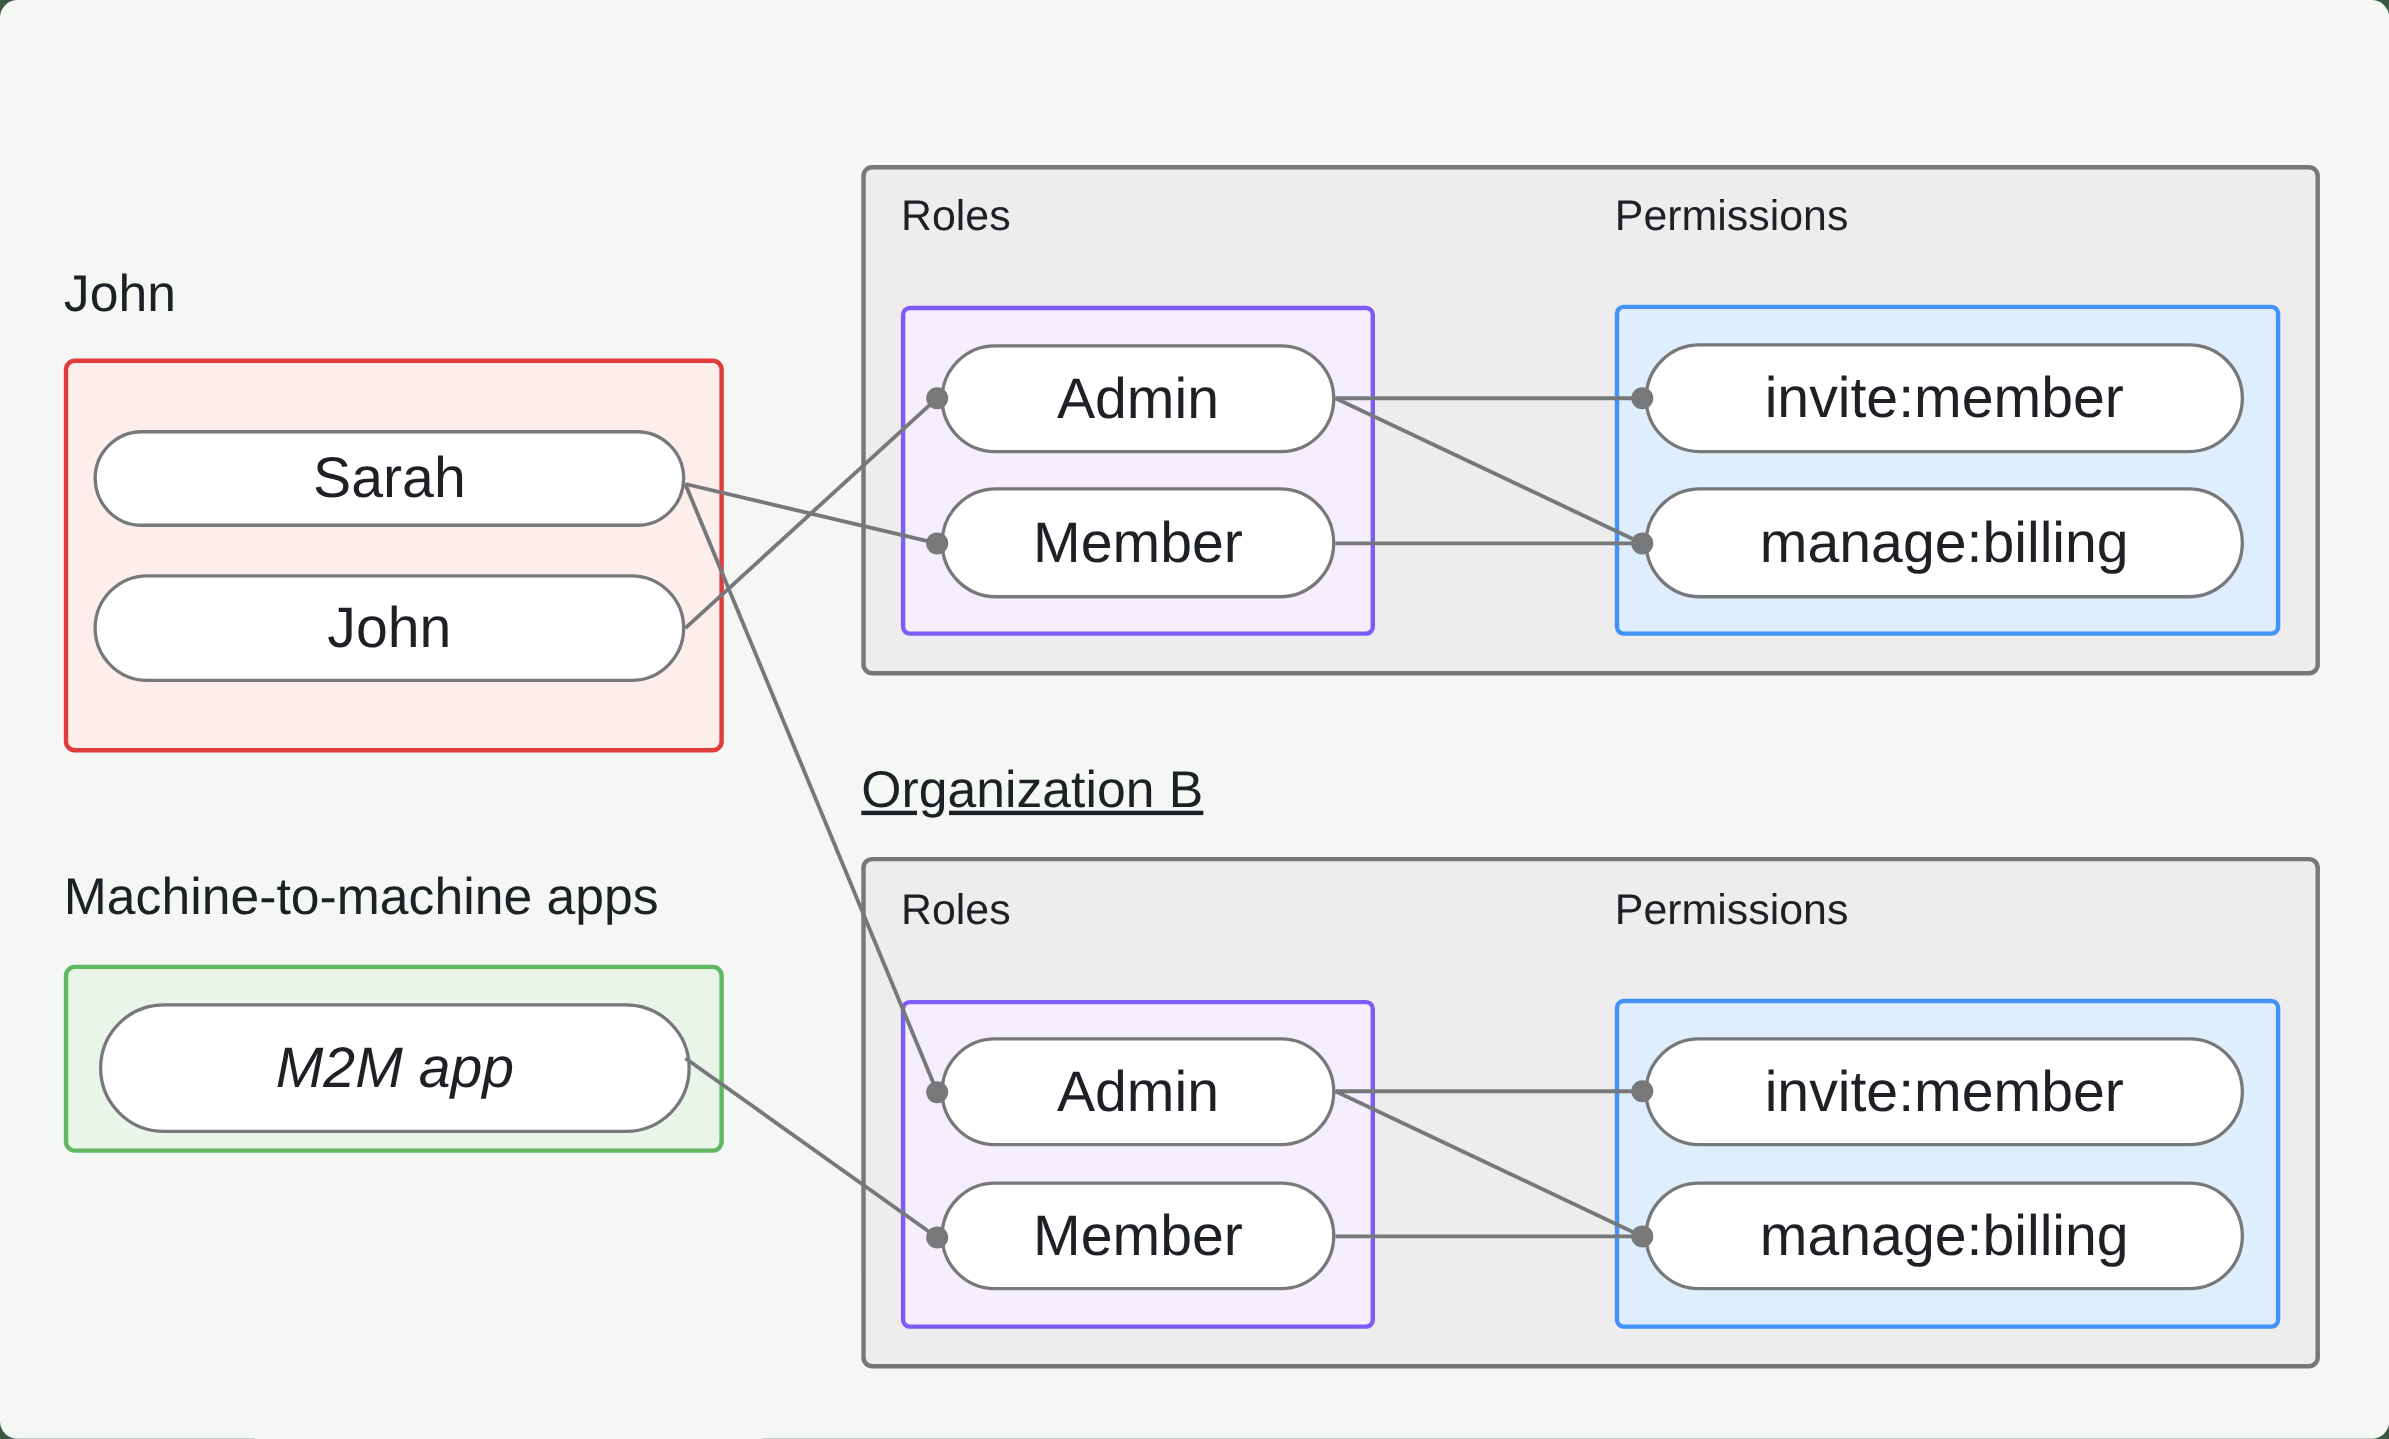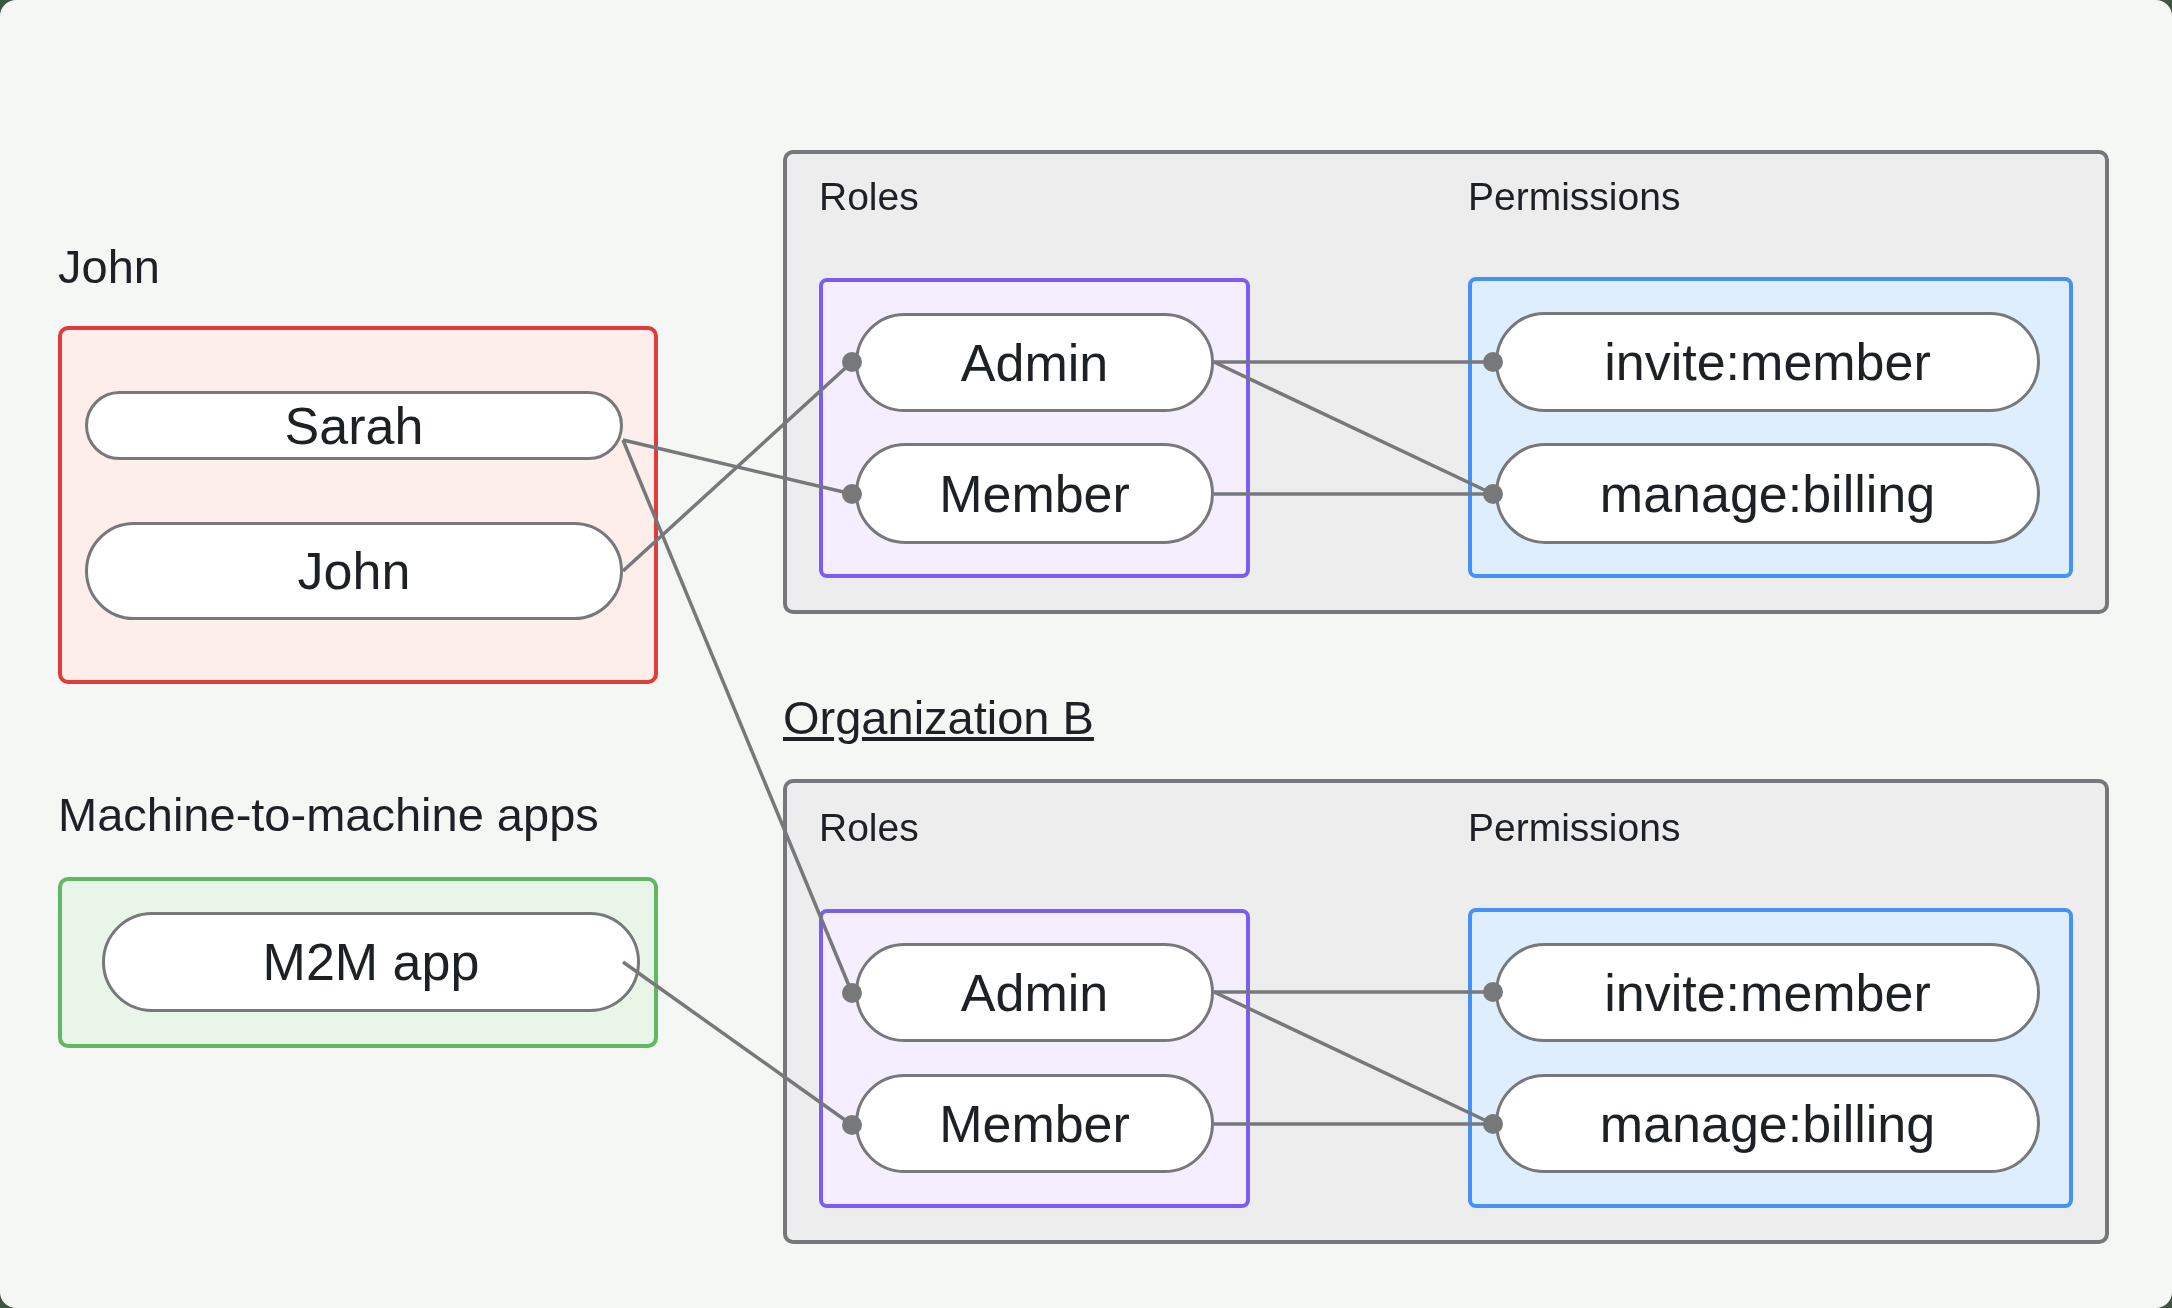--- a/index.html
+++ b/index.html
@@ -50,27 +50,27 @@
     border: 3px solid #76787a;
     border-radius: 60px;
     font-size: 52px;
     color: #1d2025;
   }
 
   
   .users-label { left: 58px; top: 240px; }
   .users-box   { left: 58px; top: 326px; width: 600px; height: 358px;
                  background: #fdedeb; border: 4px solid #e13c3c; }
-  .pill-sarah  { left: 85px; top: 391px; width: 538px; height: 69px; }
+  .pill-sarah  { left: 85px; top: 391px; width: 538px; height: 88px; }
   .pill-john   { left: 85px; top: 522px; width: 538px; height: 98px; }
 
   .m2m-label   { left: 58px; top: 788px; }
   .m2m-box     { left: 58px; top: 877px; width: 600px; height: 171px;
                  background: #e9f5e9; border: 4px solid #61b863; }
-  .pill-m2m    { left: 102px; top: 912px; width: 538px; height: 100px; }
+  .pill-m2m    { left: 90px; top: 912px; width: 538px; height: 118px; font-style: italic; }
 
   
   .org-a-title { left: 783px; top: 62px; }
   .org-a-box   { left: 783px; top: 150px; width: 1326px; height: 464px;
                  background: #ededee; border: 4px solid #75777a; }
   .roles-a     { left: 819px; top: 175px; }
   .perms-a     { left: 1468px; top: 175px; }
   .purple-a    { left: 819px;  top: 278px; width: 431px; height: 300px;
                  background: #f4eefe; border: 4px solid #7d5cf6; border-radius: 8px; }
   .pill-admin-a  { left: 855px; top: 313px; width: 359px; height: 99px; }

